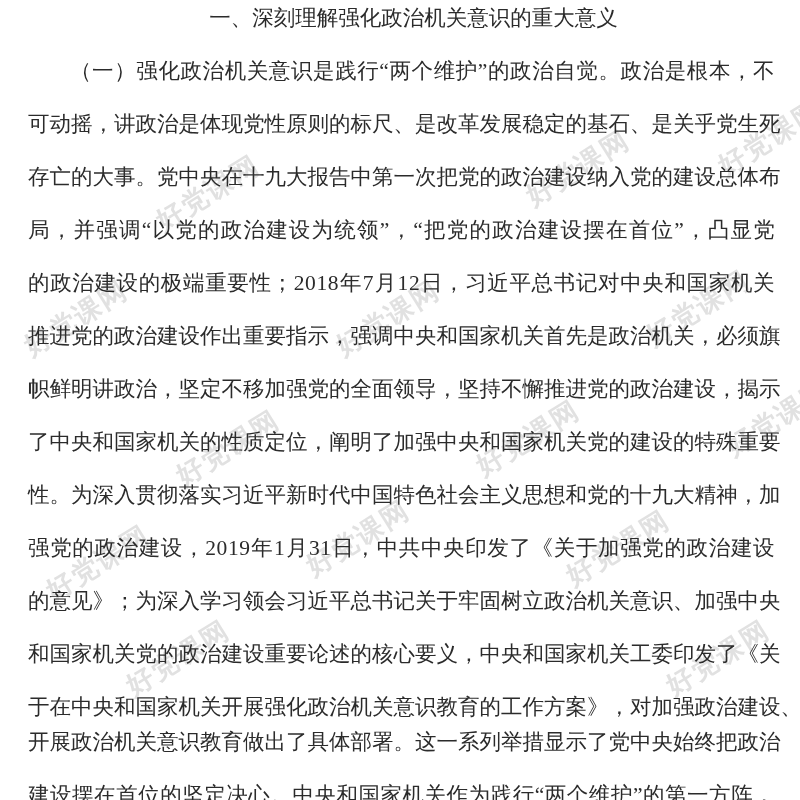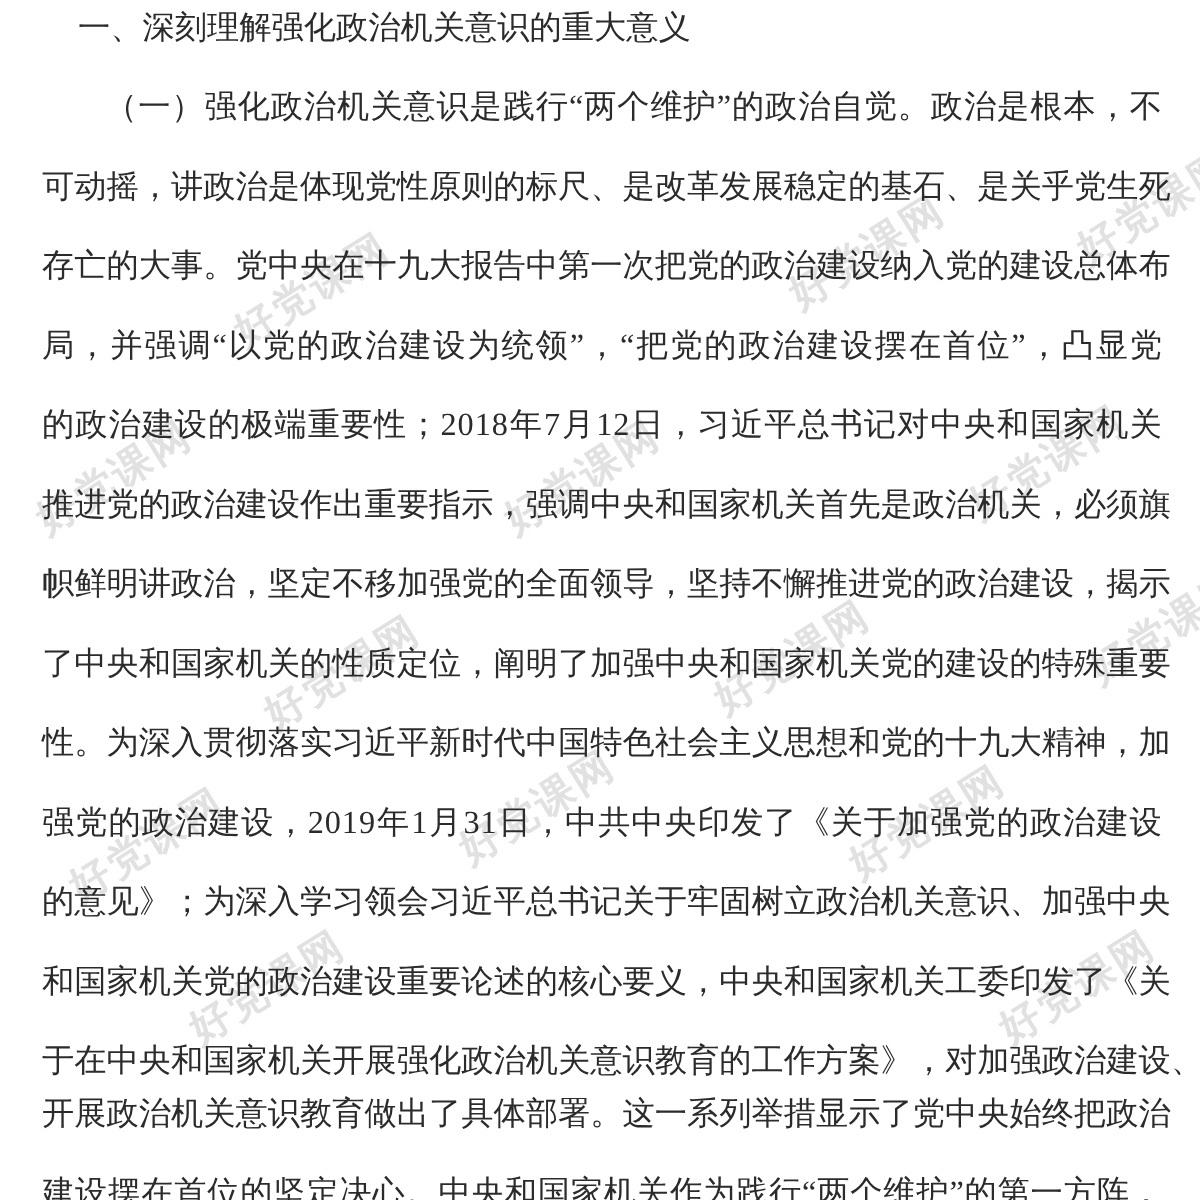--- a/index.html
+++ b/index.html
@@ -38,20 +38,21 @@
     transform: rotate(-32deg);
     transform-origin: center center;
     user-select: none;
   }
 
   
   #text-layer {
     position: absolute;
     inset: 0;
     z-index: 2;
+    text-align: center;
   }
 
   .doc-page {
     position: absolute;
     left: 0;
     width: 800px;
   }
   #page-one  { top: -8px; }
   #page-two  { top: 716px; }
 

